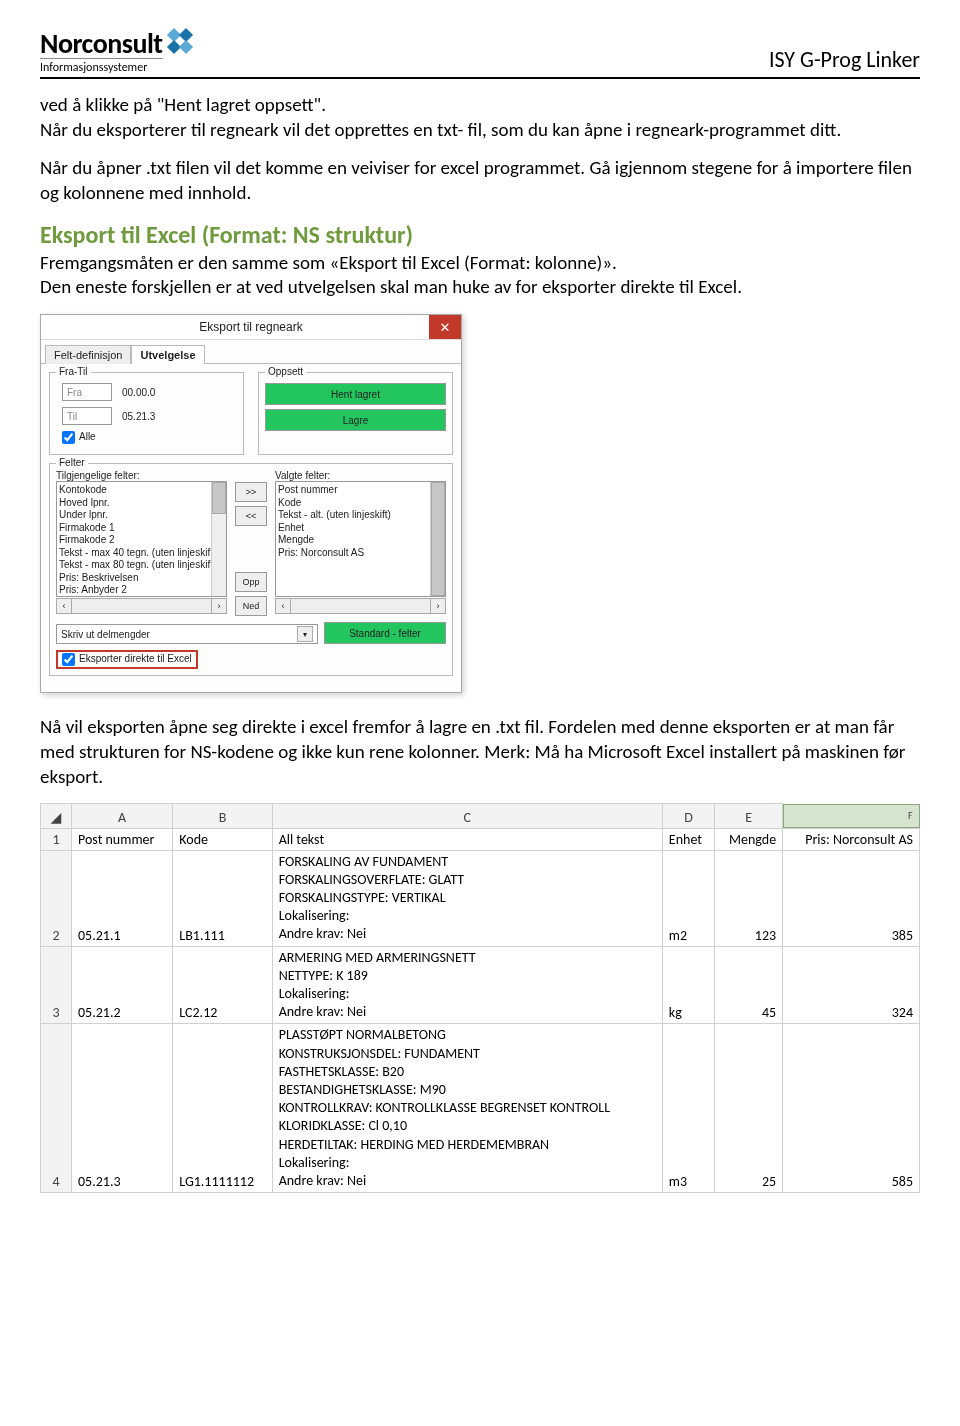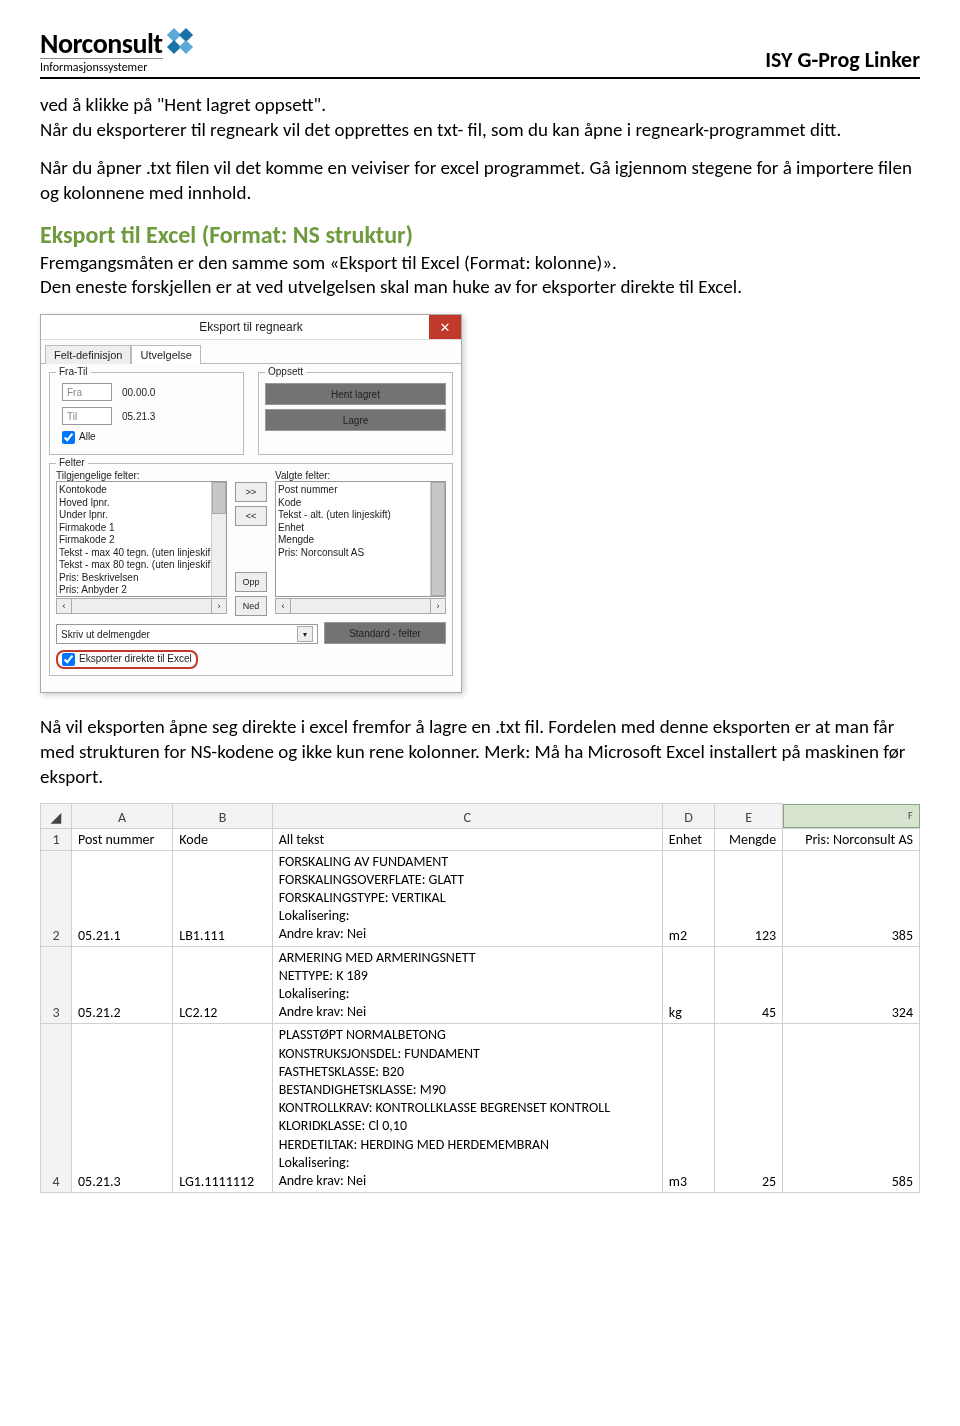--- a/index.html
+++ b/index.html
@@ -7,57 +7,57 @@
   
   .hdr{display:flex;justify-content:space-between;align-items:flex-end;border-bottom:2px solid #000;padding-bottom:4px;margin-bottom:14px}
   .logo{display:flex;align-items:flex-start;gap:6px}
   .logo-text{display:flex;flex-direction:column;line-height:1}
   .logo-text .big{font-size:28px;font-weight:700;letter-spacing:-0.5px}
   .logo-text .small{font-size:12px;border-top:1px solid #888;padding-top:2px}
   .logo-ico{display:flex;flex-direction:column;gap:2px}
   .logo-ico .row{display:flex;gap:2px}
   .logo-ico .d{width:10px;height:10px;transform:rotate(45deg);background:#1a73a8}
   .logo-ico .d.lt{background:#5aa9d6}
-  .hdr-title{font-size:22px;font-weight:700}
+  .hdr-title{font-size:22px;font-weight:400}
   
   .para{font-size:19px;line-height:1.3;margin:0 0 14px 0}
   .h2{font-size:24px;font-weight:600;color:#6f9a3e;margin:6px 0 2px 0}
   
   .dlg{width:420px;border:1px solid #aaa;background:#fdfdfd;box-shadow:2px 2px 6px rgba(0,0,0,.2);font-family:"Segoe UI",Arial;font-size:11px;color:#222;margin:6px 4px 22px 0}
   .dlg-title{background:#fff;display:flex;align-items:center;justify-content:center;position:relative;height:24px;border-bottom:1px solid #ddd}
   .dlg-title .cap{font-size:12px}
   .dlg-close{position:absolute;right:0;top:0;width:32px;height:24px;background:#c0392b;color:#fff;display:flex;align-items:center;justify-content:center;font-size:13px}
   .tabs{display:flex;border-bottom:1px solid #bbb;padding:4px 4px 0 4px;gap:0}
   .tab{padding:3px 8px;border:1px solid #bbb;border-bottom:none;background:#eee;position:relative;top:1px}
-  .tab.active{background:#fff;font-weight:400}
+  .tab.active{background:#fff;font-weight:700}
   .dlg-body{padding:8px}
   .grp{border:1px solid #bbb;padding:6px;margin-bottom:8px;position:relative}
   .grp>.lbl{position:absolute;top:-7px;left:6px;background:#fdfdfd;padding:0 3px;font-size:10px}
   .row2{display:flex;gap:14px}
   .col{flex:1}
   .tbl2 td{padding:2px 4px;font-size:10px}
   .txt{border:1px solid #999;background:#fff;height:16px;padding:0 4px;display:inline-flex;align-items:center;min-width:40px;font-size:10px;color:#888}
   input[type=checkbox]{vertical-align:middle;margin:0 4px 0 0}
-  .btnw{border:1px solid #999;background:#737373;height:20px;display:flex;align-items:center;justify-content:center;font-size:10px}
+  .btnw{border:1px solid #999;background:#22c55e;height:20px;display:flex;align-items:center;justify-content:center;font-size:10px}
   .listbox{border:1px solid #999;background:#fff;height:110px;overflow:hidden;padding:2px;font-size:10px;line-height:1.25;position:relative}
   .listbox .sb{position:absolute;right:0;top:0;bottom:0;width:14px;background:#eee;border-left:1px solid #ccc}
   .listbox .sb .th{width:100%;height:32px;background:#c7c7c7;border:1px solid #aaa;box-sizing:border-box}
   .hscroll{display:flex;font-size:10px;margin-top:1px}
   .hscroll .ar{width:14px;height:14px;border:1px solid #aaa;background:#eee;display:flex;align-items:center;justify-content:center;font-size:9px}
   .hscroll .tr{flex:1;height:14px;border-top:1px solid #aaa;border-bottom:1px solid #aaa;background:#eee}
   .midbtns{display:flex;flex-direction:column;gap:4px;justify-content:flex-start;padding-top:12px}
   .midbtns .b,.midbtns .b2{border:1px solid #999;background:#eee;width:30px;height:18px;display:flex;align-items:center;justify-content:center;font-size:9px}
   .flt{display:flex;gap:8px}
   .flt .l{flex:1}
   .flt .r{flex:1}
   .selrow{display:flex;align-items:flex-end;gap:6px;margin-top:6px}
   .sel{border:1px solid #999;background:#fff;height:18px;flex:1;display:flex;align-items:center;justify-content:flex-end;padding:0 4px;font-size:10px}
   .sel .dd{width:14px;height:14px;background:#eee;border:1px solid #aaa;margin-left:6px;display:flex;align-items:center;justify-content:center;font-size:8px}
   .chkrow{font-size:10px;margin-top:6px}
-  .circle{border:2px solid #c0392b;border-radius:8px;padding:1px 4px;display:inline-block}
+  .circle{border:2px solid #c0392b;border-radius:0;padding:1px 4px;display:inline-block}
   .dlg-btns{display:flex;justify-content:flex-end;gap:8px;padding:8px;border-top:1px solid #ddd}
   .dlg-btns .db{border:1px solid #999;background:#eee;padding:3px 16px;font-size:11px}
   
   .xl{width:100%;border-collapse:collapse;font-family:Calibri;font-size:14px;margin-top:4px}
   .xl th,.xl td{border:1px solid #d0d0d0;padding:2px 6px;vertical-align:bottom;text-align:left;white-space:nowrap}
   .xl .rh{background:#f3f3f3;text-align:center;width:18px;color:#444;font-weight:normal}
   .xl thead th{background:#f3f3f3;text-align:center;font-weight:normal;color:#444}
   .xl .num{text-align:right}
   .xl td.multi{white-space:normal;line-height:1.3}
   .xl thead th.sel{background:#d5e3cf;border:1px solid #88a97b}

